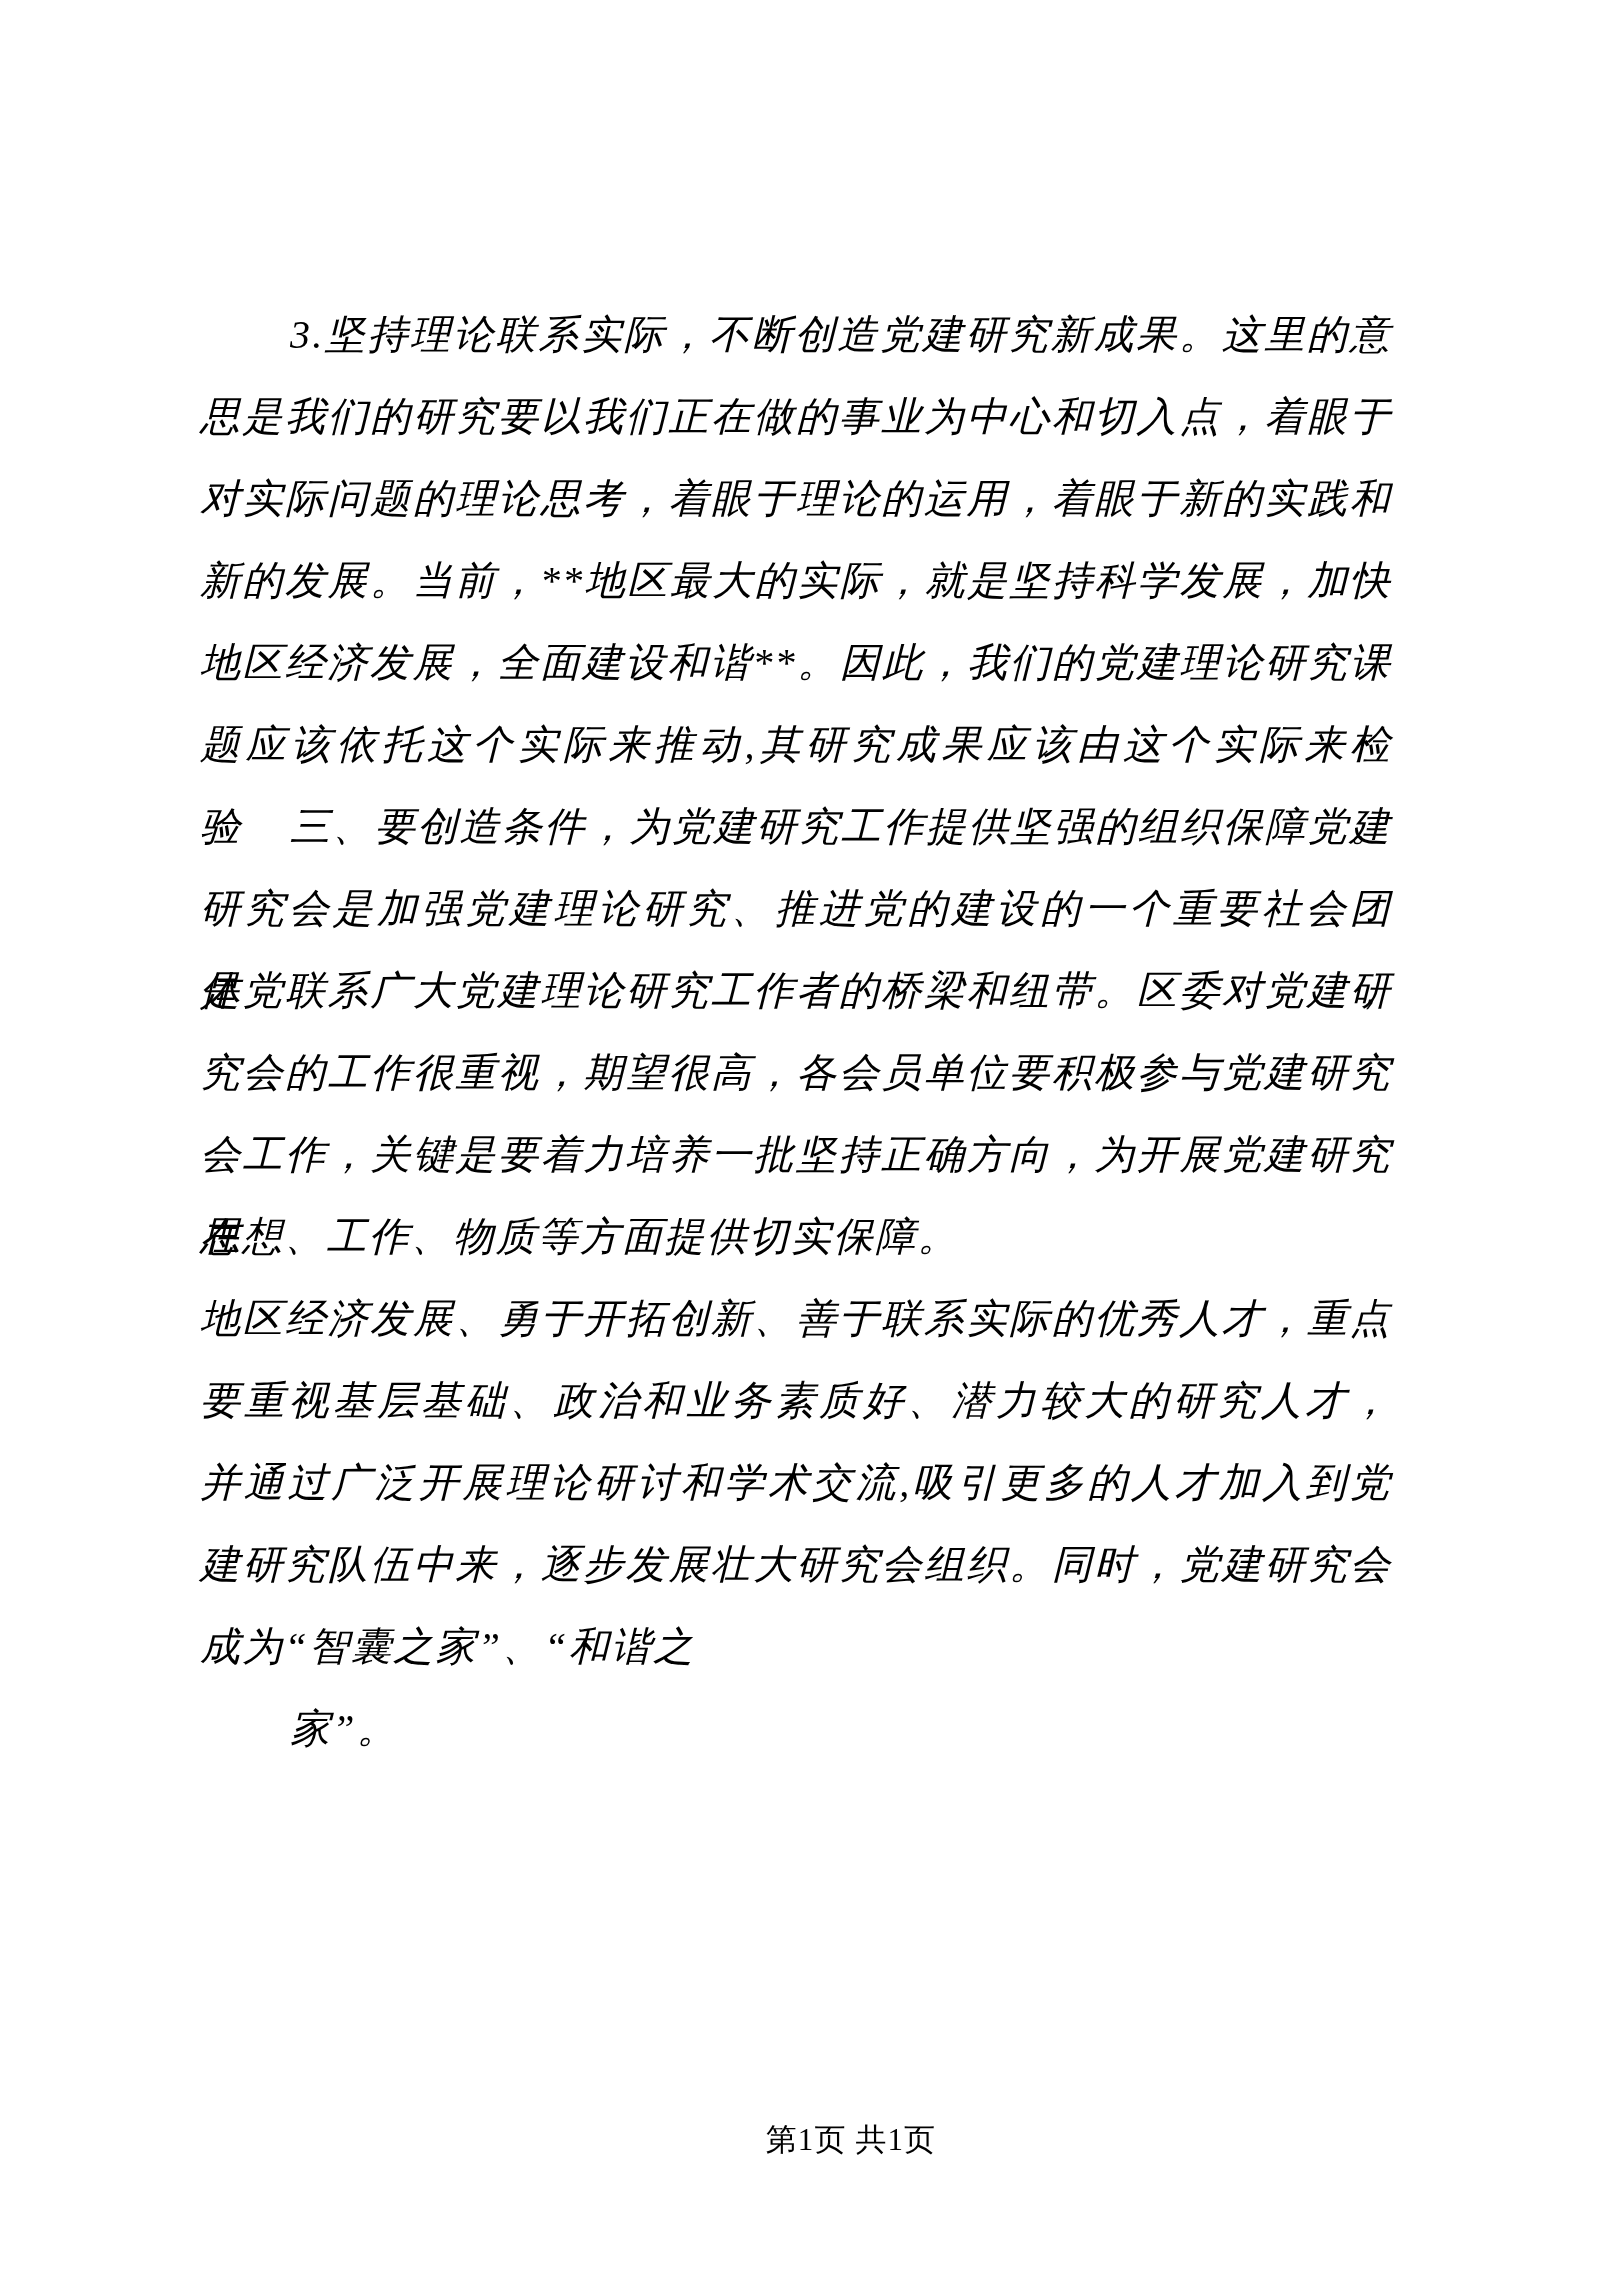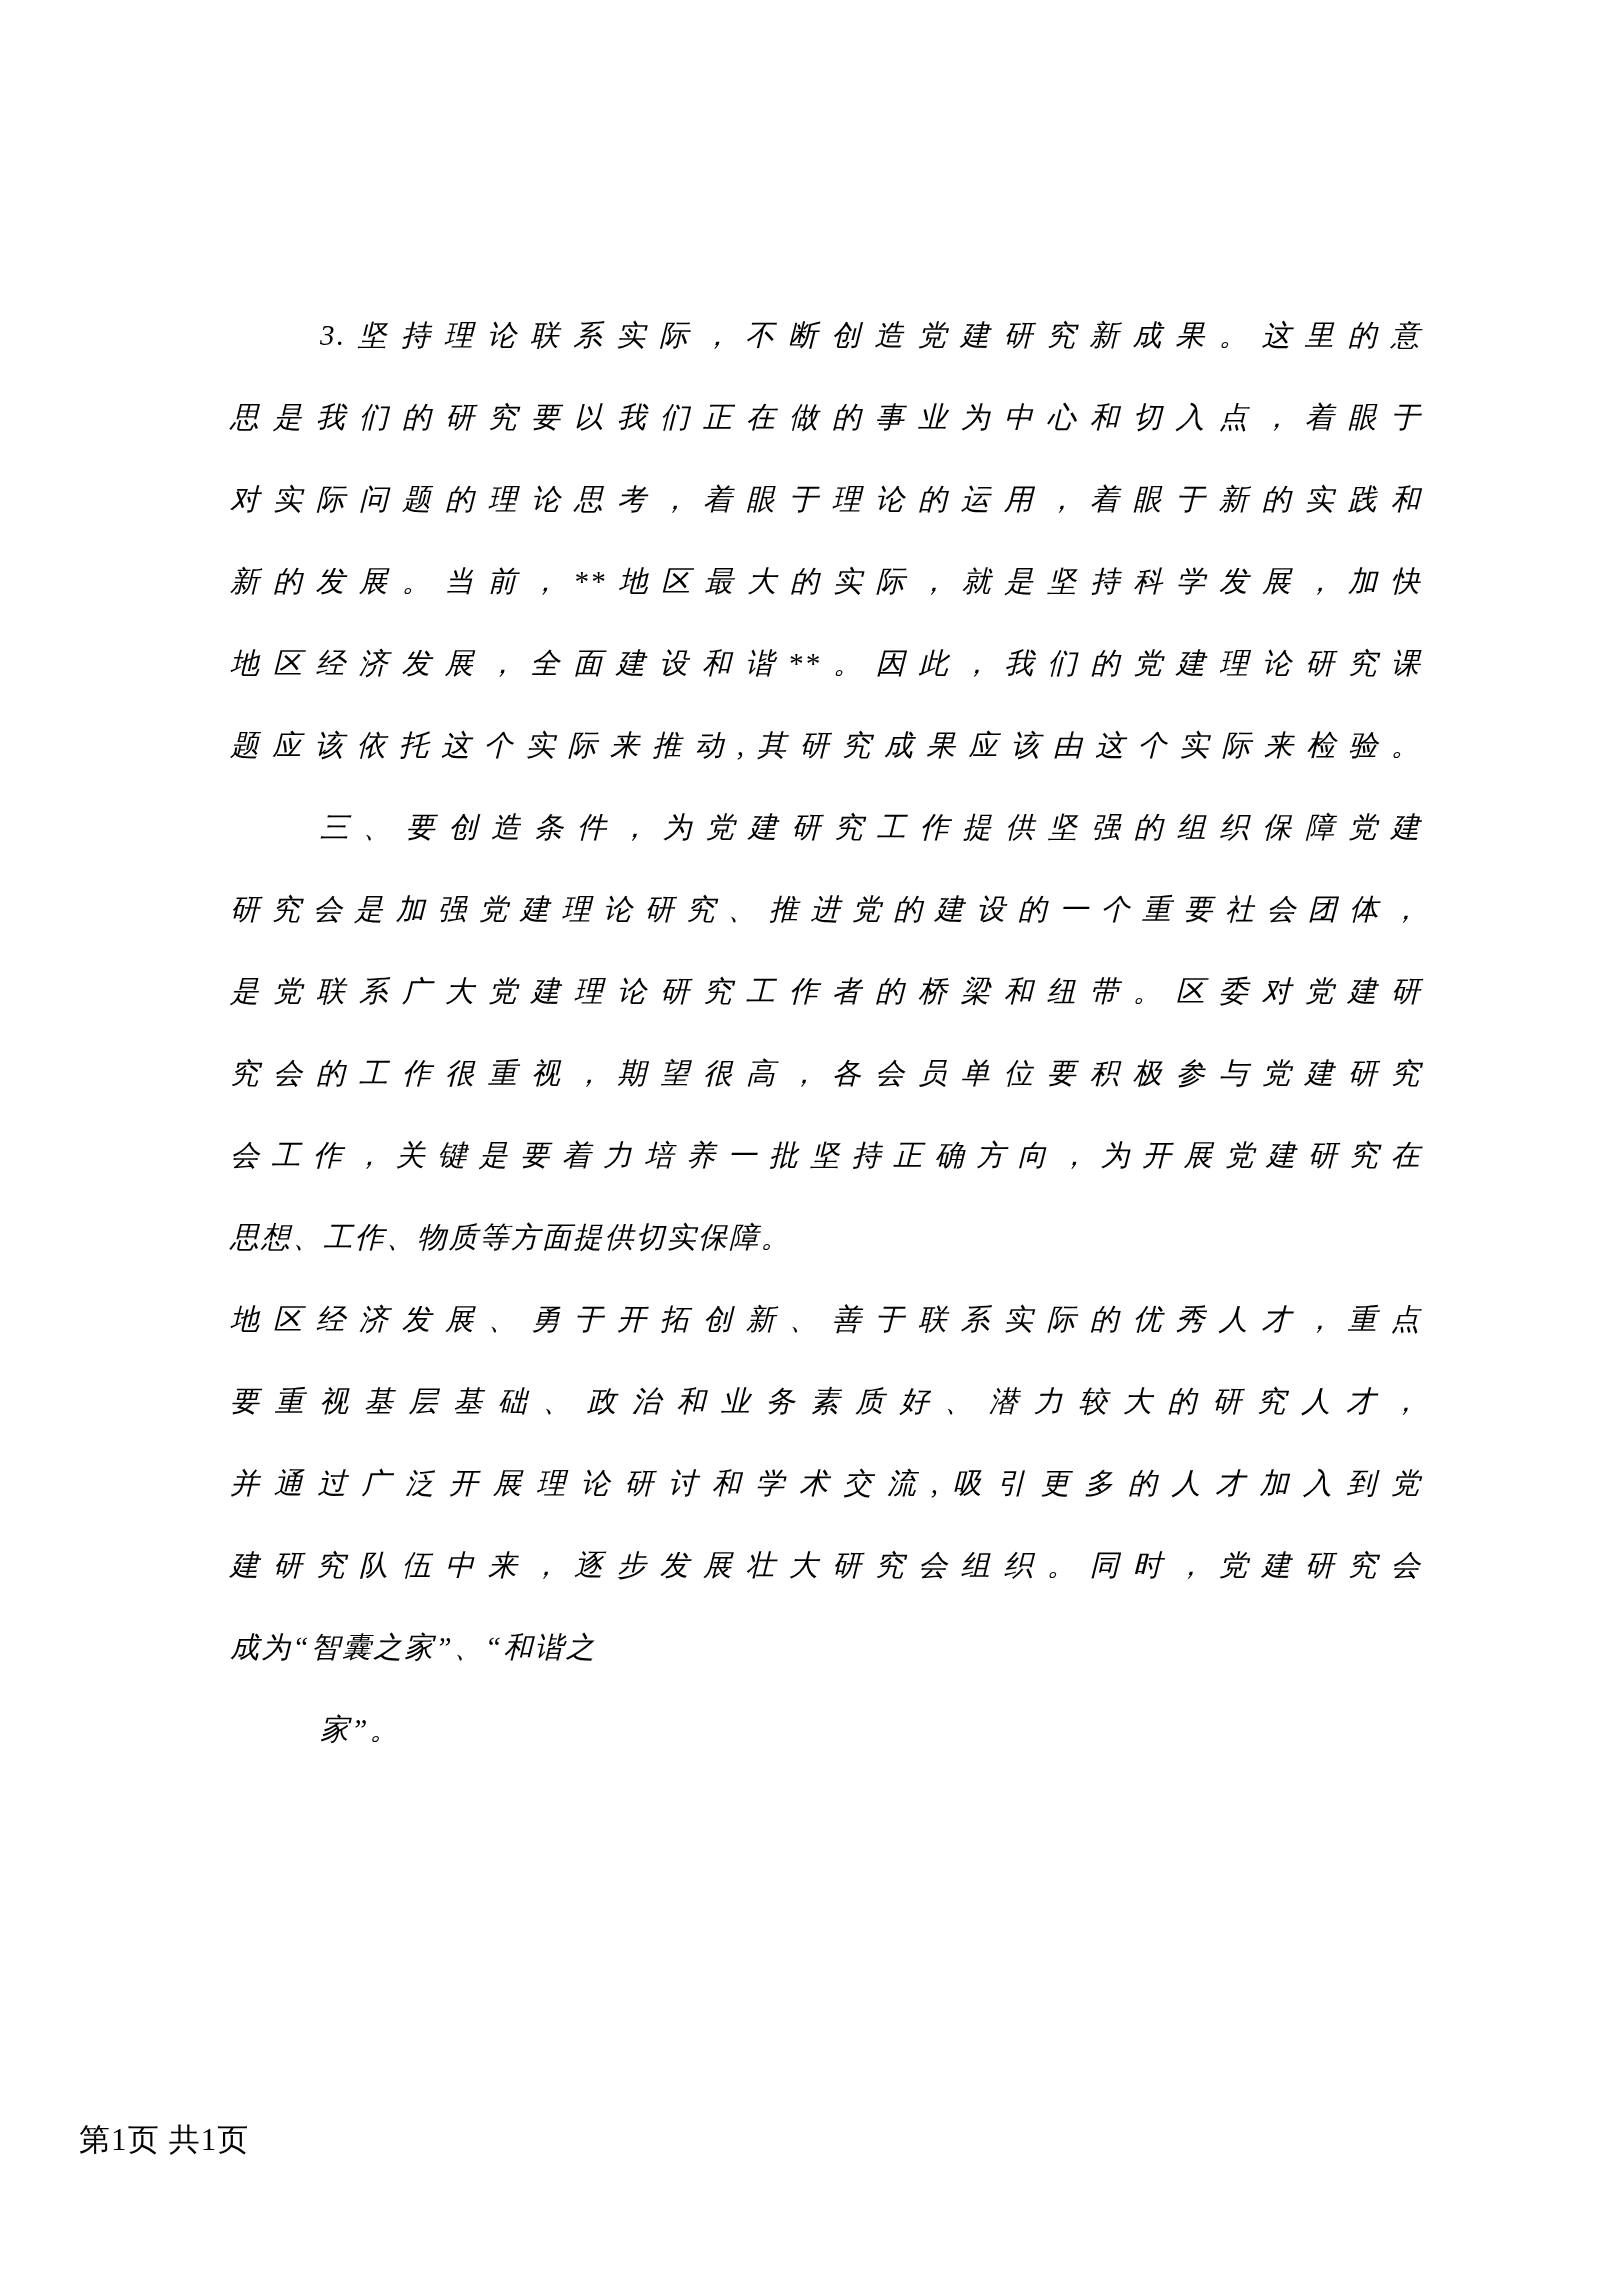--- a/index.html
+++ b/index.html
@@ -9,26 +9,26 @@
   }
   .page {
     position: relative;
     width: 1623px;
     height: 2295px;
     background: #ffffff;
     overflow: hidden;
   }
   .doc-body {
     position: absolute;
-    left: 230px;
+    left: 200px;
     top: 294px;
     width: 1192px;
     font-family: "Liberation Serif", "DejaVu Serif", serif;
     font-style: italic;
-    font-size: 29px;
+    font-size: 40px;
     line-height: 82px;
     letter-spacing: 2.2px;
     color: #000000;
   }
   .text-line {
     height: 82px;
     white-space: normal;
     overflow: visible;
   }
   .text-line.fill {
@@ -39,21 +39,21 @@
   .text-line.indent {
     text-indent: 90px;
   }
   .page-footer {
     position: absolute;
     left: 0;
     top: 2109px;
     width: 100%;
     box-sizing: border-box;
     padding-left: 79px; 
-    text-align: left;
+    text-align: center;
     font-family: "Liberation Serif", "DejaVu Serif", serif;
     font-style: normal;
     font-size: 31px;
     line-height: 62px;
     letter-spacing: 1.1px;
     color: #000000;
   }
 </style>
 </head>
 <body>

